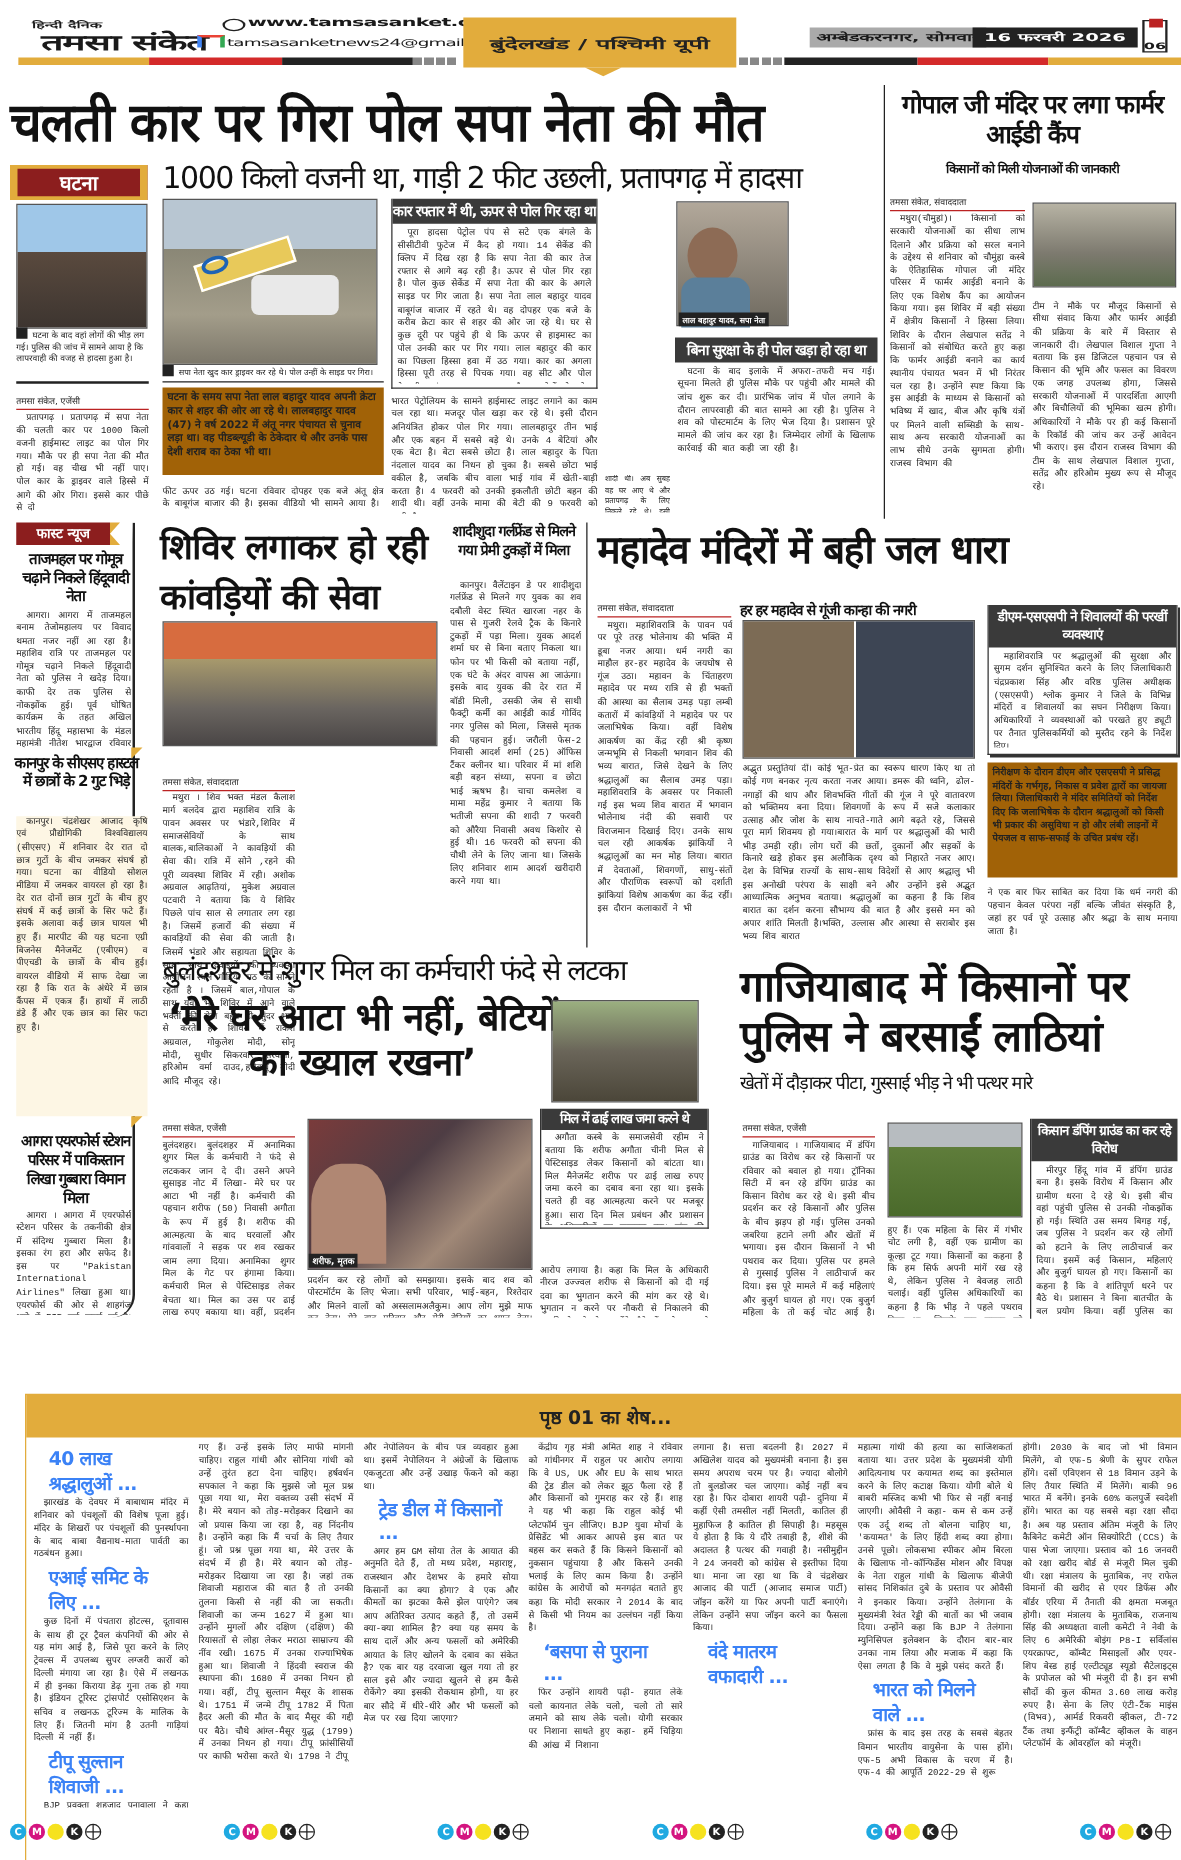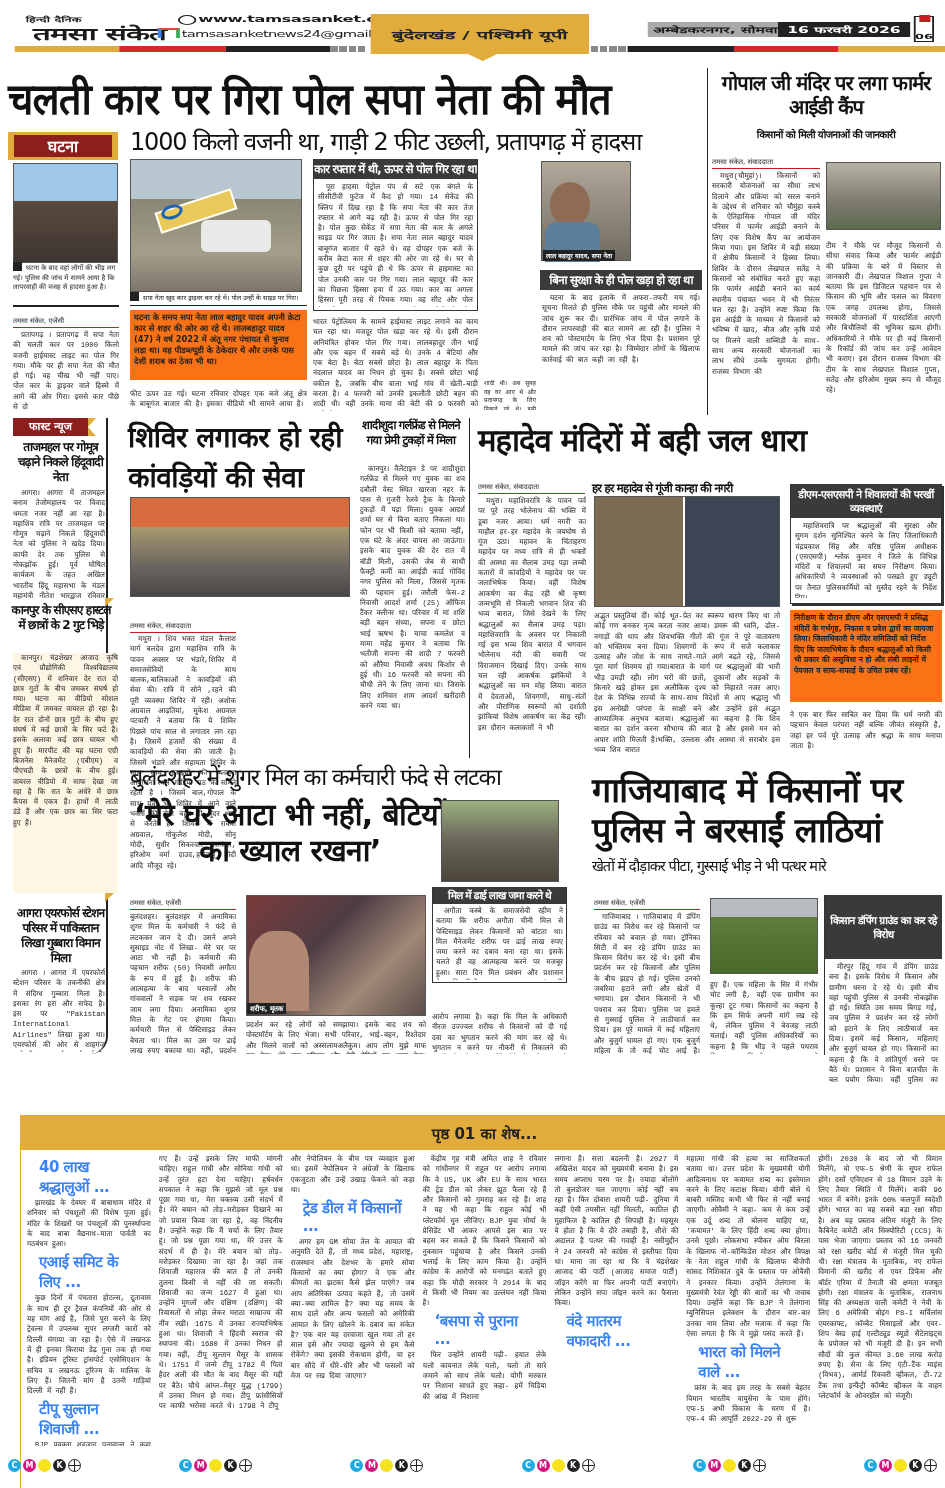--- a/index.html
+++ b/index.html
@@ -6,21 +6,21 @@
 body{width:945px;height:1488px;background:#fff;font-family:"DejaVu Serif",serif;color:#1a1a1a;position:relative;overflow:hidden}
 .abs{position:absolute}
 .sans{font-family:"DejaVu Sans","Liberation Sans",sans-serif}
 .body-txt{font-family:Liberation Mono, monospace;font-size:7.2px;line-height:10.3px;text-align:justify;color:#222;overflow:hidden}
 .byline{font-family:"DejaVu Sans",sans-serif;font-size:7px;text-align:left;border-bottom:1.5px solid #b22;padding-bottom:2px;color:#222}
 .hl{font-family:"DejaVu Sans",sans-serif;font-weight:bold;color:#111;letter-spacing:-1px}
 .photo{background:linear-gradient(135deg,#8a7f6a,#b7ab90 40%,#6d6a5e);border:1px solid #555}
 .cap{font-family:"DejaVu Sans",sans-serif;font-size:7px;line-height:10px;color:#222}
 .cap::before{content:"";display:inline-block;width:9px;height:9px;background:#222;margin-right:4px;vertical-align:-1px}
 .dark-hd{background:#3a3a3a;color:#fff;font-family:"DejaVu Sans",sans-serif;font-weight:bold;text-align:center}
-.yellow-box{background:#f97316}
+.yellow-box{background:#a16207}
 .cmyk{display:flex;gap:2px;align-items:center}
 .cmyk span{width:13px;height:13px;border-radius:50%;font-size:8px;font-family:"DejaVu Sans",sans-serif;color:#fff;display:flex;align-items:center;justify-content:center;font-weight:bold}
 .vline{position:absolute;width:1px;background:#222}
 .cont-h{font-family:"DejaVu Sans",sans-serif;font-weight:bold;font-size:15px;color:#3b82f6;letter-spacing:-0.5px;margin:2px 12px}
 </style>
 </head>
 <body>
 
 <div class="abs" data-name="masthead" style="left:0;top:0;width:945px;height:55px">
   <div class="abs sans" data-name="masthead-tagline" style="left:14px;top:15px;font-size:7px;font-weight:bold">हिन्दी दैनिक</div>
@@ -167,21 +167,21 @@
 </div>
 <div class="abs body-txt" data-name="sugar-body-3" style="left:432px;top:1012px;width:135px;height:42px">आरोप लगाया है। कहा कि मिल के अधिकारी नीरज उज्ज्वल शरीफ से किसानों को दी गई दवा का भुगतान करने की मांग कर रहे थे। भुगतान न करने पर नौकरी से निकालने की धमकी दे रहे थे। उन्होंने मैनेजमेंट से मुआवजे के तौर पर पीड़ित परिवार को आर्थिक सहायता देने की मांग की है।</div>
 
 <div class="abs hl" data-name="ghaziabad-headline" style="left:592px;top:770px;width:350px;font-size:34px;line-height:40px;letter-spacing:-0.7px">गाजियाबाद में किसानों पर पुलिस ने बरसाईं लाठियां</div>
 <div class="abs hl" data-name="ghaziabad-subhead" style="left:592px;top:855px;font-size:14.5px;white-space:nowrap;font-weight:normal;letter-spacing:-1px">खेतों में दौड़ाकर पीटा, गुस्साई भीड़ ने भी पत्थर मारे</div>
 <div class="abs byline" data-name="ghaziabad-byline" style="left:594px;top:898px;width:106px">तमसा संकेत, एजेंसी</div>
 <div class="abs body-txt" data-name="ghaziabad-body" style="left:594px;top:912px;width:106px;height:142px;text-indent:8px">गाजियाबाद । गाजियाबाद में डंपिंग ग्राउंड का विरोध कर रहे किसानों पर रविवार को बवाल हो गया। ट्रॉनिका सिटी में बन रहे डंपिंग ग्राउंड का किसान विरोध कर रहे थे। इसी बीच प्रदर्शन कर रहे किसानों और पुलिस के बीच झड़प हो गई। पुलिस उनको जबरिया हटाने लगी और खेतों में भगाया। इस दौरान किसानों ने भी पथराव कर दिया। पुलिस पर हमले से गुस्साई पुलिस ने लाठीचार्ज कर दिया। इस पूरे मामले में कई महिलाएं और बुजुर्ग घायल हो गए। एक बुजुर्ग महिला के तो कई चोट आई है। किसानों का कहना है कि करीब 25 लोग घायल</div>
 <div class="abs photo" data-name="field-police-photo" style="left:710px;top:898px;width:108px;height:76px;background:linear-gradient(180deg,#b7bcc0 0 25%,#5f7d3b 25%,#4a6a2b)"></div>
 <div class="abs body-txt" data-name="ghaziabad-body-2" style="left:710px;top:980px;width:108px;height:74px">हुए हैं। एक महिला के सिर में गंभीर चोट लगी है, वहीं एक ग्रामीण का कूल्हा टूट गया। किसानों का कहना है कि हम सिर्फ अपनी मांगें रख रहे थे, लेकिन पुलिस ने बेवजह लाठी चलाई। वहीं पुलिस अधिकारियों का कहना है कि भीड़ ने पहले पथराव किया था, जिसके बाद हालात को काबू में करने के लिए हल्का बल प्रयोग किया गया। मौके पर भारी पुलिस बल तैनात है और स्थिति तनावपूर्ण लेकिन नियंत्रण में है।</div>
 <div class="abs" data-name="dumping-ground-sidebar" style="left:824px;top:895px;width:118px;height:160px;border-left:1px solid #333">
-  <div class="dark-hd" data-name="dumping-ground-heading" style="font-size:10.5px;line-height:14px;padding:18px 3px;letter-spacing:-0.6px">किसान डंपिंग ग्राउंड का कर रहे विरोध</div>
+  <div class="dark-hd" data-name="dumping-ground-heading" style="font-size:10.5px;line-height:14px;padding:3px 3px;letter-spacing:-0.6px">किसान डंपिंग ग्राउंड का कर रहे विरोध</div>
   <div class="body-txt" data-name="dumping-ground-body" style="padding:3px 4px;height:125px;text-indent:8px">मीरपुर हिंदू गांव में डंपिंग ग्राउंड बना है। इसके विरोध में किसान और ग्रामीण धरना दे रहे थे। इसी बीच वहां पहुंची पुलिस से उनकी नोकझोंक हो गई। स्थिति उस समय बिगड़ गई, जब पुलिस ने प्रदर्शन कर रहे लोगों को हटाने के लिए लाठीचार्ज कर दिया। इसमें कई किसान, महिलाएं और बुजुर्ग घायल हो गए। किसानों का कहना है कि वे शांतिपूर्ण धरने पर बैठे थे। प्रशासन ने बिना बातचीत के बल प्रयोग किया। वहीं पुलिस का कहना है कि भीड़ उग्र हो गई थी।</div>
 </div>
 
 <div class="abs" data-name="continuation-section" style="left:20px;top:1115px;width:929px;height:420px;border:1.5px solid #e2ac3c">
   <div class="sans" data-name="continuation-header" style="height:34px;background:#e2ac3c;display:flex;align-items:center;justify-content:center">
     <span data-name="continuation-title" style="font-size:15px;font-weight:bold;color:#222">पृष्ठ 01 का शेष...</span>
   </div>
   <div data-name="continuation-columns" style="display:flex;gap:8px;padding:4px 6px;height:300px">
     <div data-name="cont-col-1" style="flex:1;overflow:hidden">
       <div class="cont-h" data-name="cont-heading">40 लाख श्रद्धालुओं ...</div>

